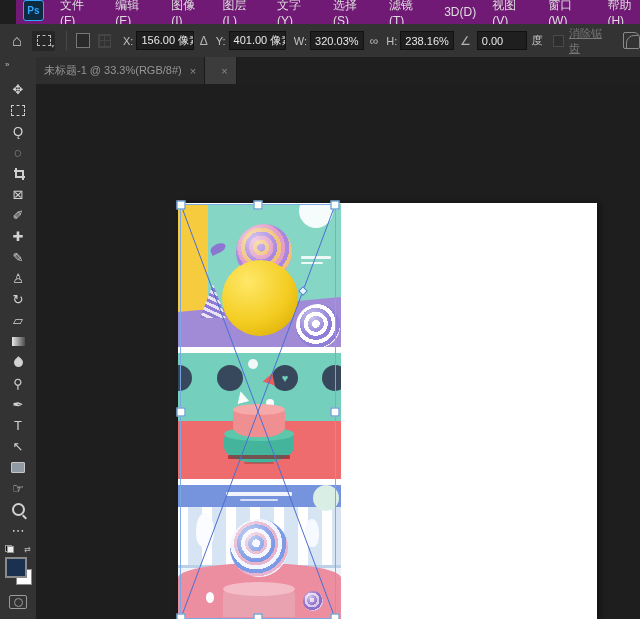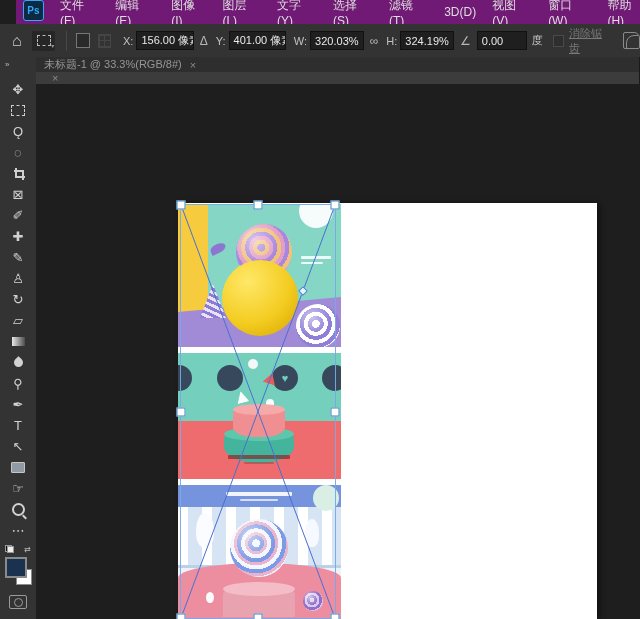--- a/index.html
+++ b/index.html
@@ -62,21 +62,21 @@
   .mini-fgbg{width:9px;height:8px;position:relative;}
   .mini-fgbg .a{position:absolute;left:0;top:0;width:5px;height:5px;background:#111;border:1px solid #999;}
   .mini-fgbg .b{position:absolute;right:0;bottom:0;width:5px;height:5px;background:#eee;border:1px solid #999;}
   .swatch-fg{position:absolute;left:2px;top:12px;width:18px;height:17px;border:2px solid #8a8a8a;}
   .swatch-bg{position:absolute;left:13px;top:24px;width:14px;height:14px;background:#fff;border:1px solid #8a8a8a;}
   .quickmask{width:16px;height:12px;border:1px solid #9a9a9a;border-radius:2px;margin-top:6px;
              display:flex;align-items:center;justify-content:center;}
   .quickmask i{width:7px;height:7px;border:1px solid #9a9a9a;border-radius:50%;}
   
   .tabbar{position:absolute;left:36px;top:57px;width:604px;height:27px;background:#242424;
-          display:flex;align-items:stretch;font-size:11px;flex-direction:column;}
+          display:flex;align-items:stretch;font-size:11px;}
   .tab{display:flex;align-items:center;padding:0 8px;border-right:1px solid #1a1a1a;white-space:nowrap;}
   .tab .close{margin-left:8px;font-size:11px;color:#8a8a8a;}
   .tab-inactive{background:#2e2e2e;color:#969696;}
   .tab-active{background:#3c3c3c;color:#d2d2d2;}
   .tabbar .rest{flex:1;background:#1f1f1f;}
   
   .canvas{position:absolute;left:36px;top:84px;width:604px;height:535px;background:#1e1e1f;overflow:hidden;}
   .doc{position:absolute;left:142px;top:119px;width:419px;height:416px;background:#ffffff;
        box-shadow:3px 0 6px rgba(0,0,0,.45);}
   
@@ -180,21 +180,21 @@
     <div class="refpoint-grid"></div>
     <span class="opt-label">X:</span>
     <div class="opt-field f-x">156.00 像素</div>
     <span class="delta-ic">Δ</span>
     <span class="opt-label">Y:</span>
     <div class="opt-field f-y">401.00 像素</div>
     <span class="opt-label" style="margin-left:8px">W:</span>
     <div class="opt-field f-w">320.03%</div>
     <span class="link-ic">∞</span>
     <span class="opt-label">H:</span>
-    <div class="opt-field f-h">324.19%</div>
+    <div class="opt-field f-h">238.16%</div>
     <span class="angle-ic">∠</span>
     <div class="opt-field f-a">0.00</div>
     <span class="deg">度</span>
     <div class="aa-check"></div>
     <span class="aa-label">消除锯齿</span>
     <div class="warp-ic"></div>
   </div>
 
   <div class="toolbar">
     <div class="tb-collapse">»</div>

